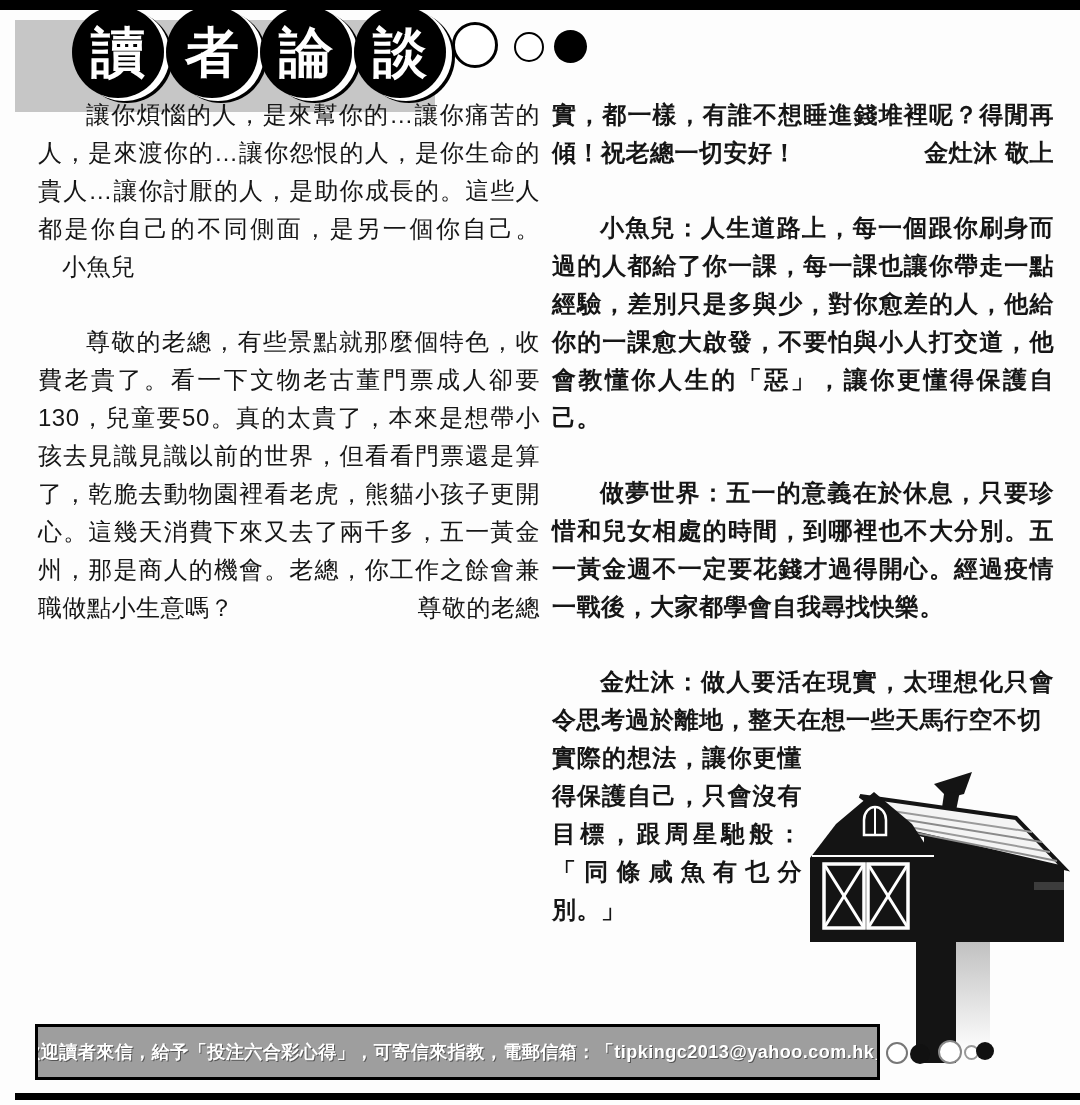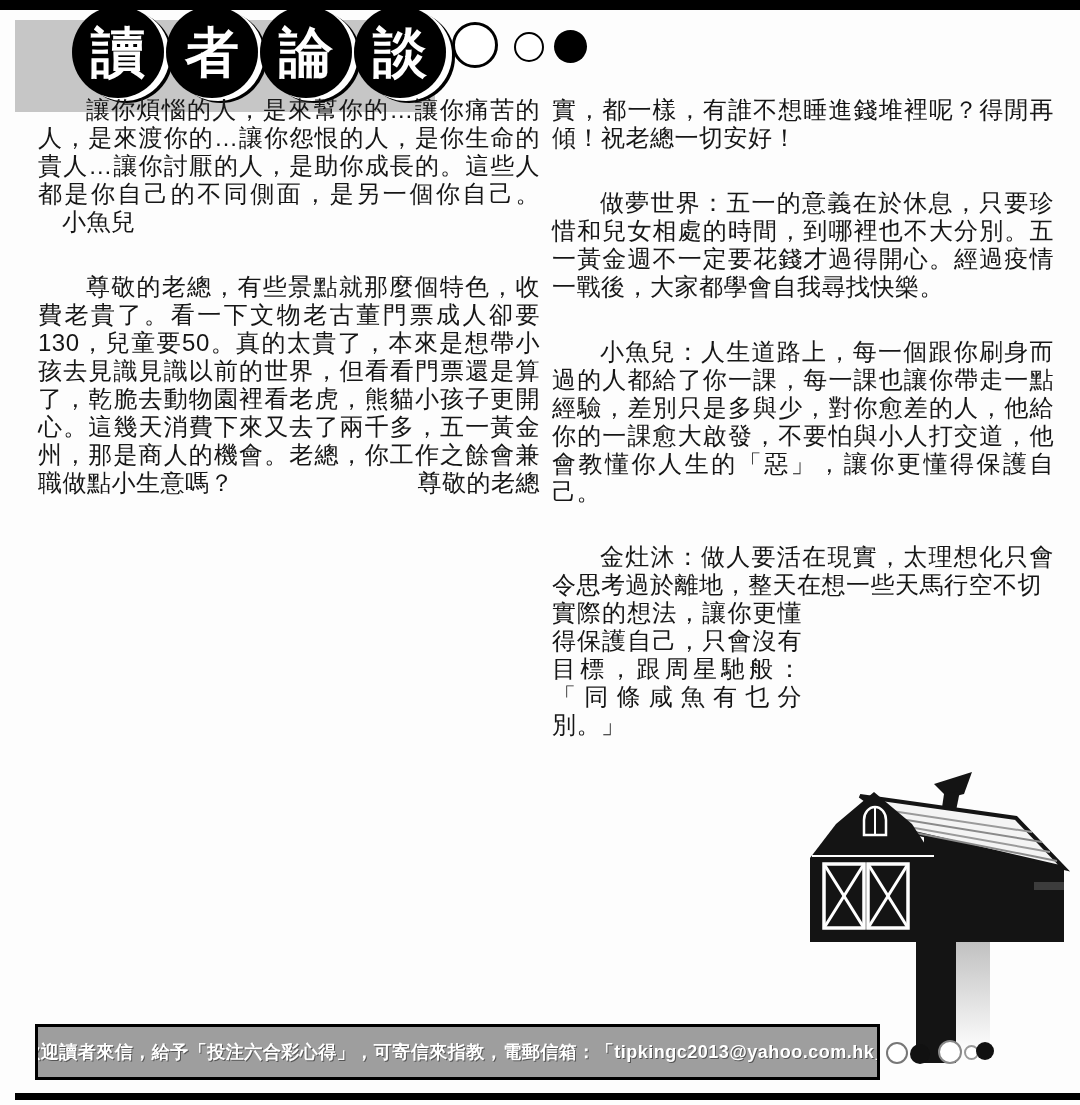--- a/index.html
+++ b/index.html
@@ -16,24 +16,24 @@
     width:92px;height:92px;border-radius:50%;background:#000;color:#fff;
     font-size:54px;font-weight:900;line-height:92px;text-align:center;
     box-shadow:6px 3px 0 0 #fff,9px 5px 0 0 #000;
     margin-right:2px;flex:0 0 auto;user-select:none;
   }
   .decor-circle{position:absolute;border-radius:50%;box-sizing:border-box;}
   .dc-1{left:452px;top:22px;width:46px;height:46px;border:3px solid #000;background:#fff;}
   .dc-2{left:514px;top:32px;width:30px;height:30px;border:2px solid #000;background:#fff;}
   .dc-3{left:554px;top:30px;width:33px;height:33px;background:#000;}
   
-  .col{position:absolute;top:96px;width:502px;font-size:24px;line-height:28px;
+  .col{position:absolute;top:96px;width:502px;font-size:24px;line-height:38px;
        letter-spacing:.5px;text-align:justify;}
   .col-left{left:38px;}
-  .col-right{left:552px;}
+  .col-right{left:552px;font-weight:bold;}
   .col p{margin:0 0 37px 0;}
   .col p.cont{text-indent:0;}
   .col p.indent{text-indent:2em;}
   .sig-inline{margin-left:1em;}
   .sig-right{float:right;}
   .p-tight{margin-bottom:0 !important;}
   .wrap-narrow{width:250px;margin-top:0 !important;}
   
   .mailbox{position:absolute;left:798px;top:770px;width:285px;height:300px;}
   
@@ -69,23 +69,23 @@
 <div class="decor-circle dc-1"></div>
 <div class="decor-circle dc-2"></div>
 <div class="decor-circle dc-3"></div>
 
 <div class="col col-left">
   <p class="indent"><span>讓你煩惱的人，是來幫你的…讓你痛苦的人，是來渡你的…讓你怨恨的人，是你生命的貴人…讓你討厭的人，是助你成長的。這些人都是你自己的不同側面，是另一個你自己。</span><span class="sig-inline">小魚兒</span></p>
   <p class="indent"><span>尊敬的老總，有些景點就那麼個特色，收費老貴了。看一下文物老古董門票成人卻要130，兒童要50。真的太貴了，本來是想帶小孩去見識見識以前的世界，但看看門票還是算了，乾脆去動物園裡看老虎，熊貓小孩子更開心。這幾天消費下來又去了兩千多，五一黃金州，那是商人的機會。老總，你工作之餘會兼職做點小生意嗎？</span><span class="sig-right">尊敬的老總</span></p>
 </div>
 
 <div class="col col-right">
-  <p class="cont"><span>實，都一樣，有誰不想睡進錢堆裡呢？得閒再傾！祝老總一切安好！</span></p>
+  <p class="cont"><span>實，都一樣，有誰不想睡進錢堆裡呢？得閒再傾！祝老總一切安好！</span><span class="sig-right">金灶沐 敬上</span></p>
+  <p class="indent"><span>小魚兒：人生道路上，每一個跟你刷身而過的人都給了你一課，每一課也讓你帶走一點經驗，差別只是多與少，對你愈差的人，他給你的一課愈大啟發，不要怕與小人打交道，他會教懂你人生的「惡」，讓你更懂得保護自己。</span></p>
   <p class="indent"><span>做夢世界：五一的意義在於休息，只要珍惜和兒女相處的時間，到哪裡也不大分別。五一黃金週不一定要花錢才過得開心。經過疫情一戰後，大家都學會自我尋找快樂。</span></p>
-  <p class="indent"><span>小魚兒：人生道路上，每一個跟你刷身而過的人都給了你一課，每一課也讓你帶走一點經驗，差別只是多與少，對你愈差的人，他給你的一課愈大啟發，不要怕與小人打交道，他會教懂你人生的「惡」，讓你更懂得保護自己。</span></p>
   <p class="indent p-tight"><span>金灶沐：做人要活在現實，太理想化只會令思考過於離地，整天在想一些天馬行空不切</span></p>
   <p class="cont wrap-narrow p-tight"><span>實際的想法，讓你更懂得保護自己，只會沒有目標，跟周星馳般：「同條咸魚有乜分別。」</span></p>
 </div>
 
 <div class="mailbox">
   <svg width="285" height="300" viewBox="0 0 285 300" xmlns="http://www.w3.org/2000/svg">
     <defs>
       <linearGradient id="postFade" x1="0" y1="0" x2="0" y2="1">
         <stop offset="0" stop-color="#bdbdbd"></stop>
         <stop offset="1" stop-color="#fdfdfd"></stop>

